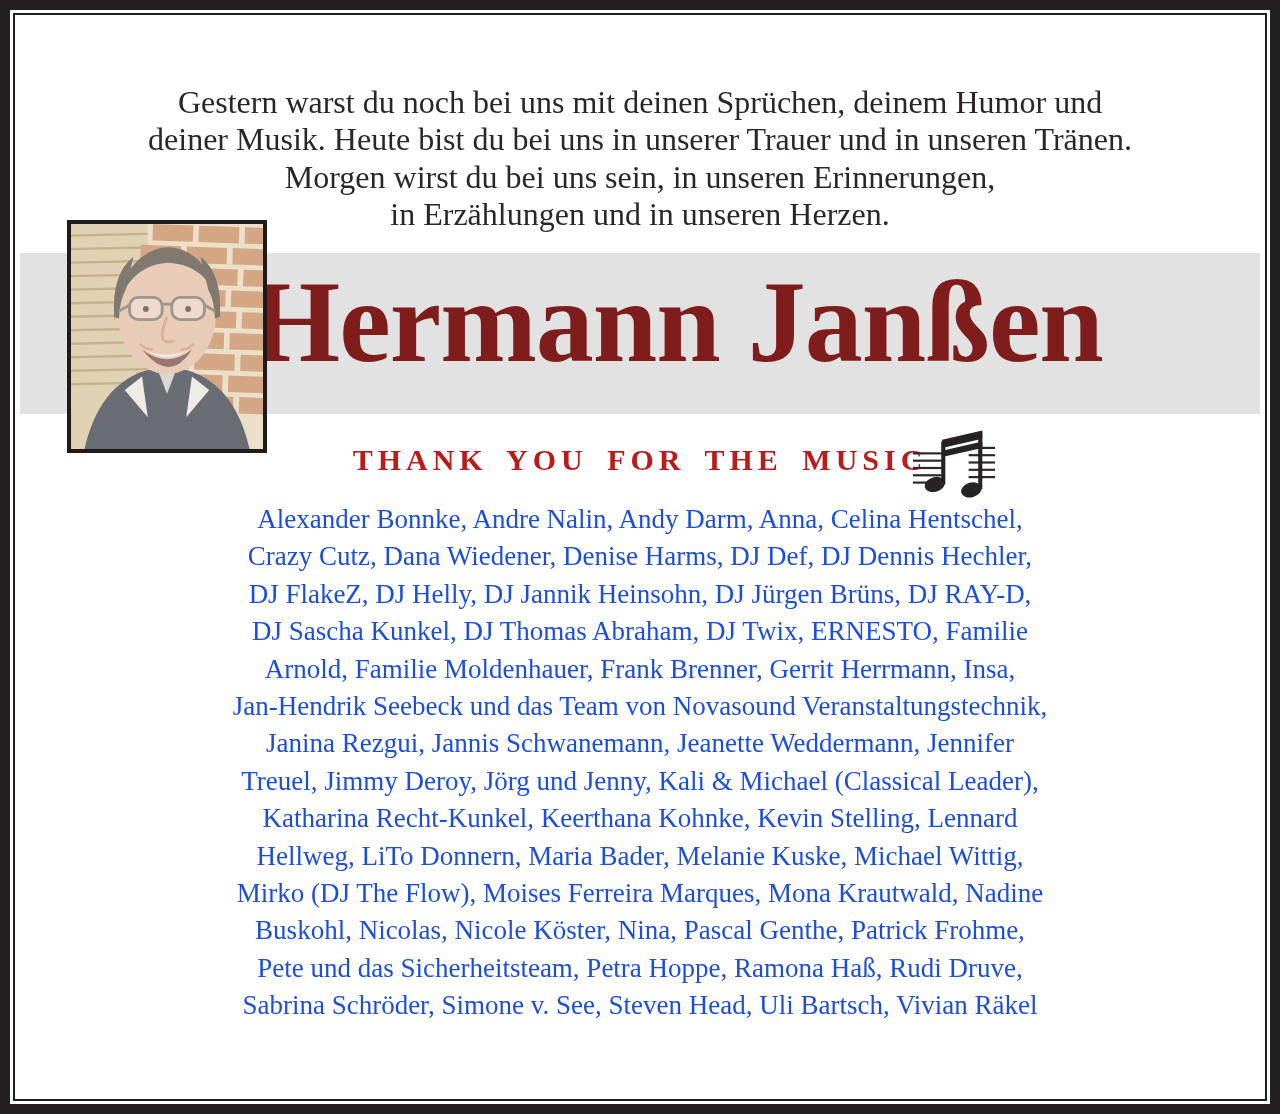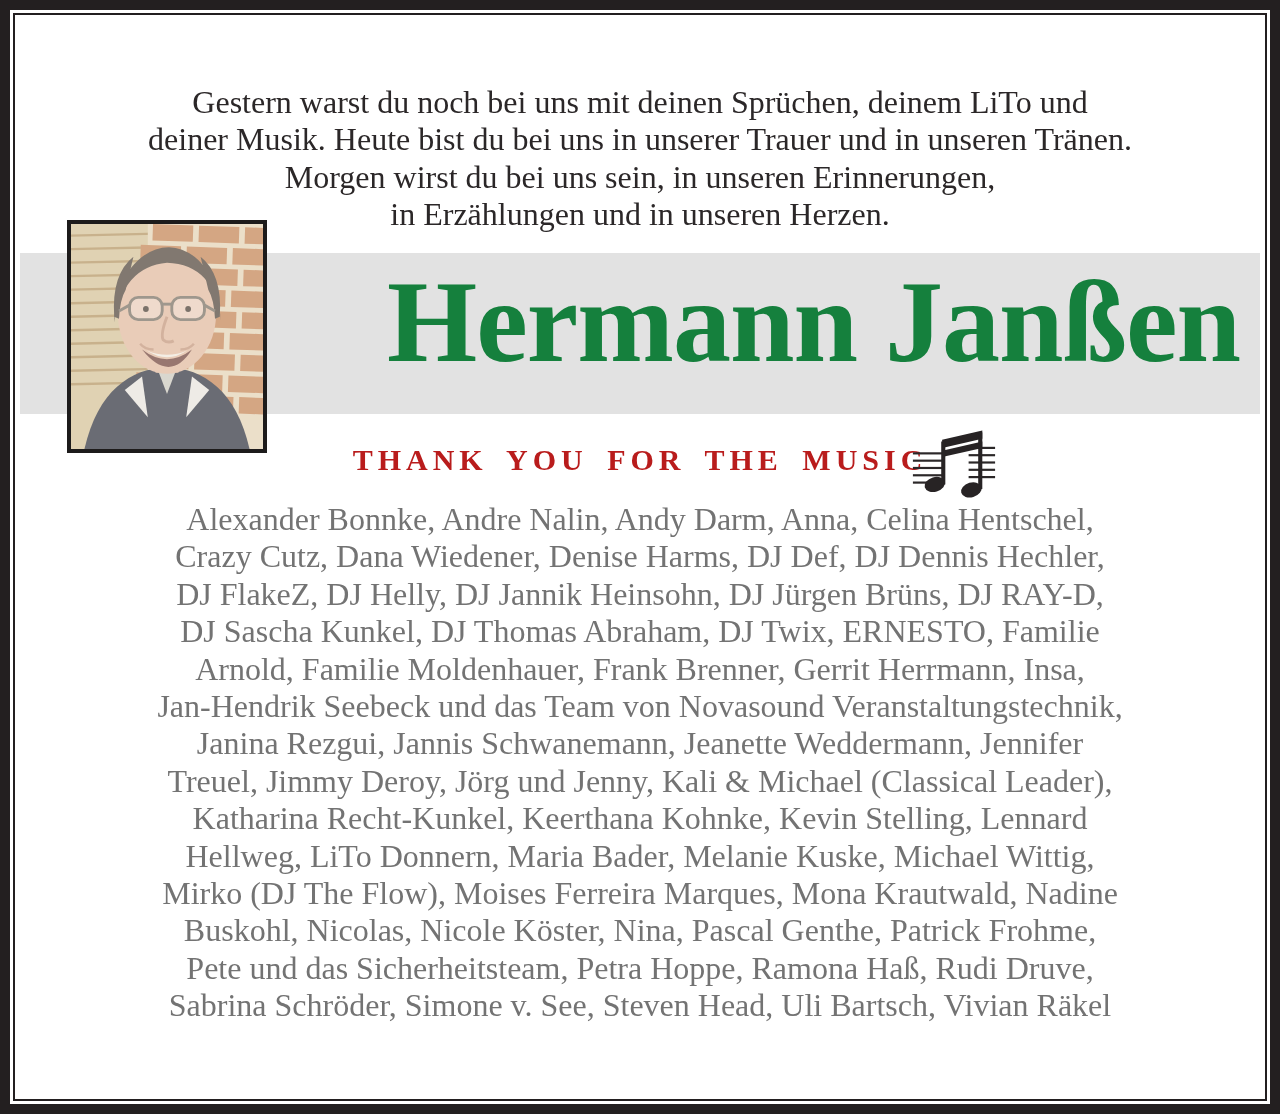--- a/index.html
+++ b/index.html
@@ -35,26 +35,26 @@
   }
   .name-band {
     position: absolute;
     left: 20px; right: 20px;
     top: 253px; height: 161px;
     background: #e2e2e2;
   }
   .deceased-name {
     position: absolute;
     top: 264px; left: 250px; right: 40px;
-    text-align: right;
+    text-align: left;
     font-weight: 700;
     font-size: 116px;
     line-height: 1;
     letter-spacing: -1px;
-    color: #15803d;
+    color: #7f1d1d;
     white-space: nowrap;
   }
   .portrait {
     position: absolute;
     left: 67px; top: 220px;
     width: 200px; height: 233px;
     border: 4px solid #1d1b1b;
     box-sizing: border-box;
     background: #d9c3a0;
     overflow: hidden;
@@ -73,35 +73,35 @@
   }
   .music-icon {
     position: absolute;
     left: 912px; top: 424px;
     width: 84px; height: 77px;
   }
   .mourners {
     position: absolute;
     top: 501px; left: 42px; right: 42px;
     text-align: center;
-    font-size: 32px;
+    font-size: 27px;
     line-height: 37.4px;
     white-space: pre-line;
-    color: #737373;
+    color: #1d4ed8;
   }
 </style>
 </head>
 <body>
 
 <div class="sheet">
 
   <div class="frame-outer"></div>
   <div class="frame-inner"></div>
 
-  <div class="verse">Gestern warst du noch bei uns mit deinen Sprüchen, deinem LiTo und
+  <div class="verse">Gestern warst du noch bei uns mit deinen Sprüchen, deinem Humor und
 deiner Musik. Heute bist du bei uns in unserer Trauer und in unseren Tränen.
 Morgen wirst du bei uns sein, in unseren Erinnerungen,
 in Erzählungen und in unseren Herzen.</div>
 
   <div class="name-band"></div>
 
   <div class="deceased-name">Hermann Janßen</div>
 
   <div class="portrait">
     <svg viewBox="0 0 200 233" preserveAspectRatio="none">

